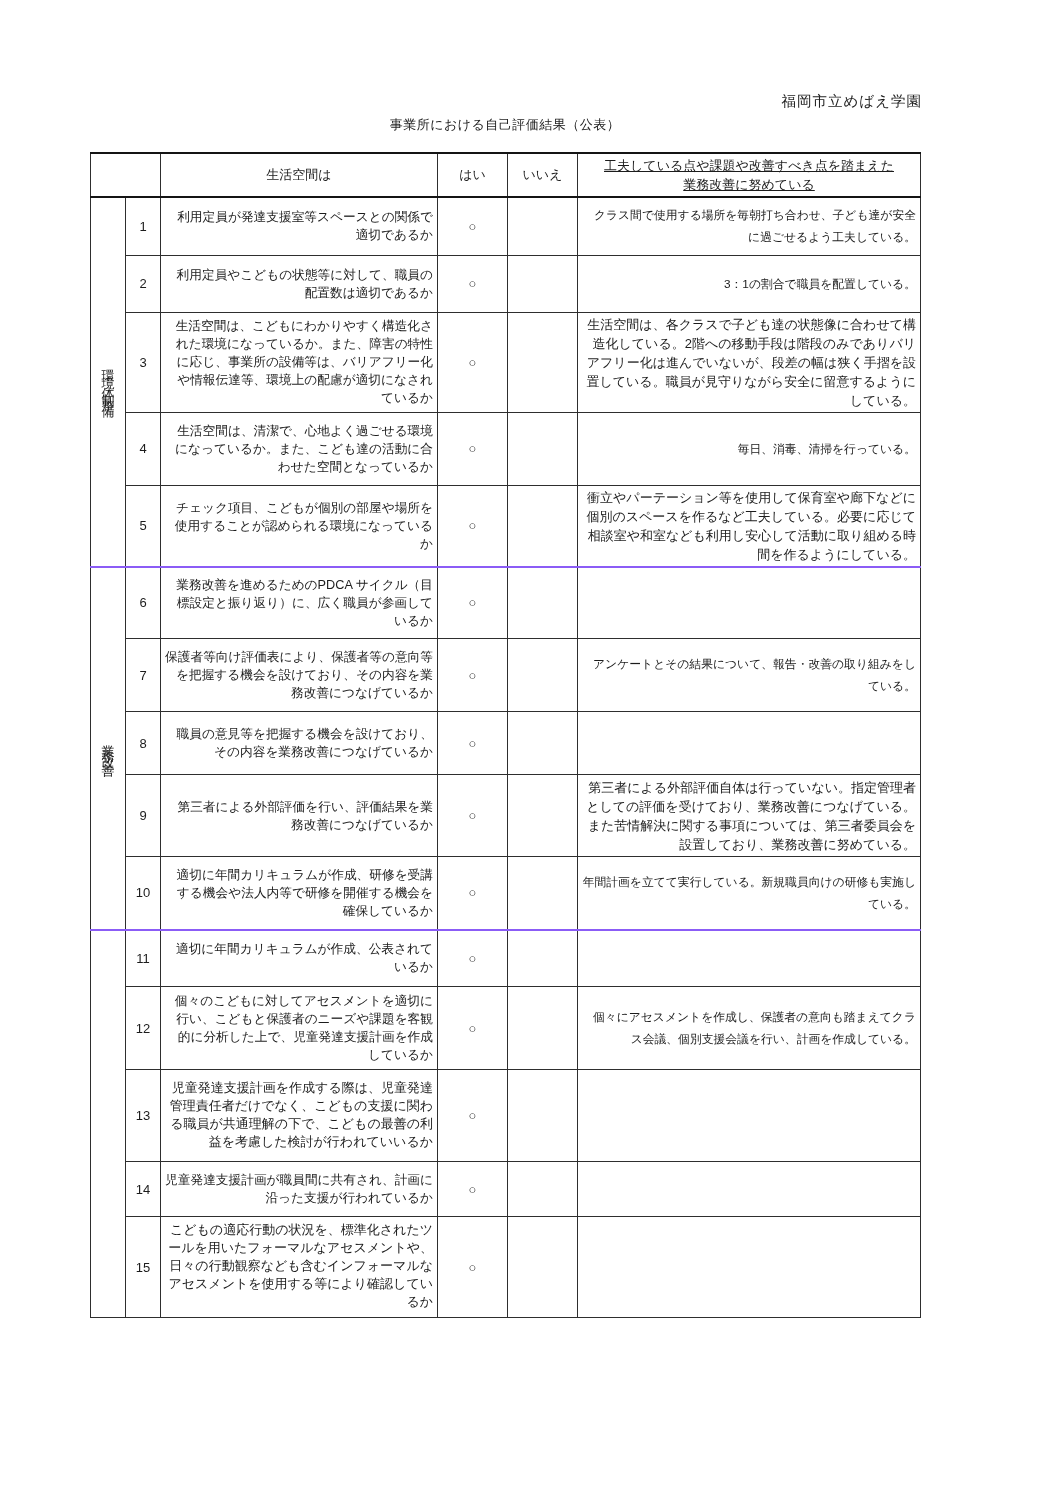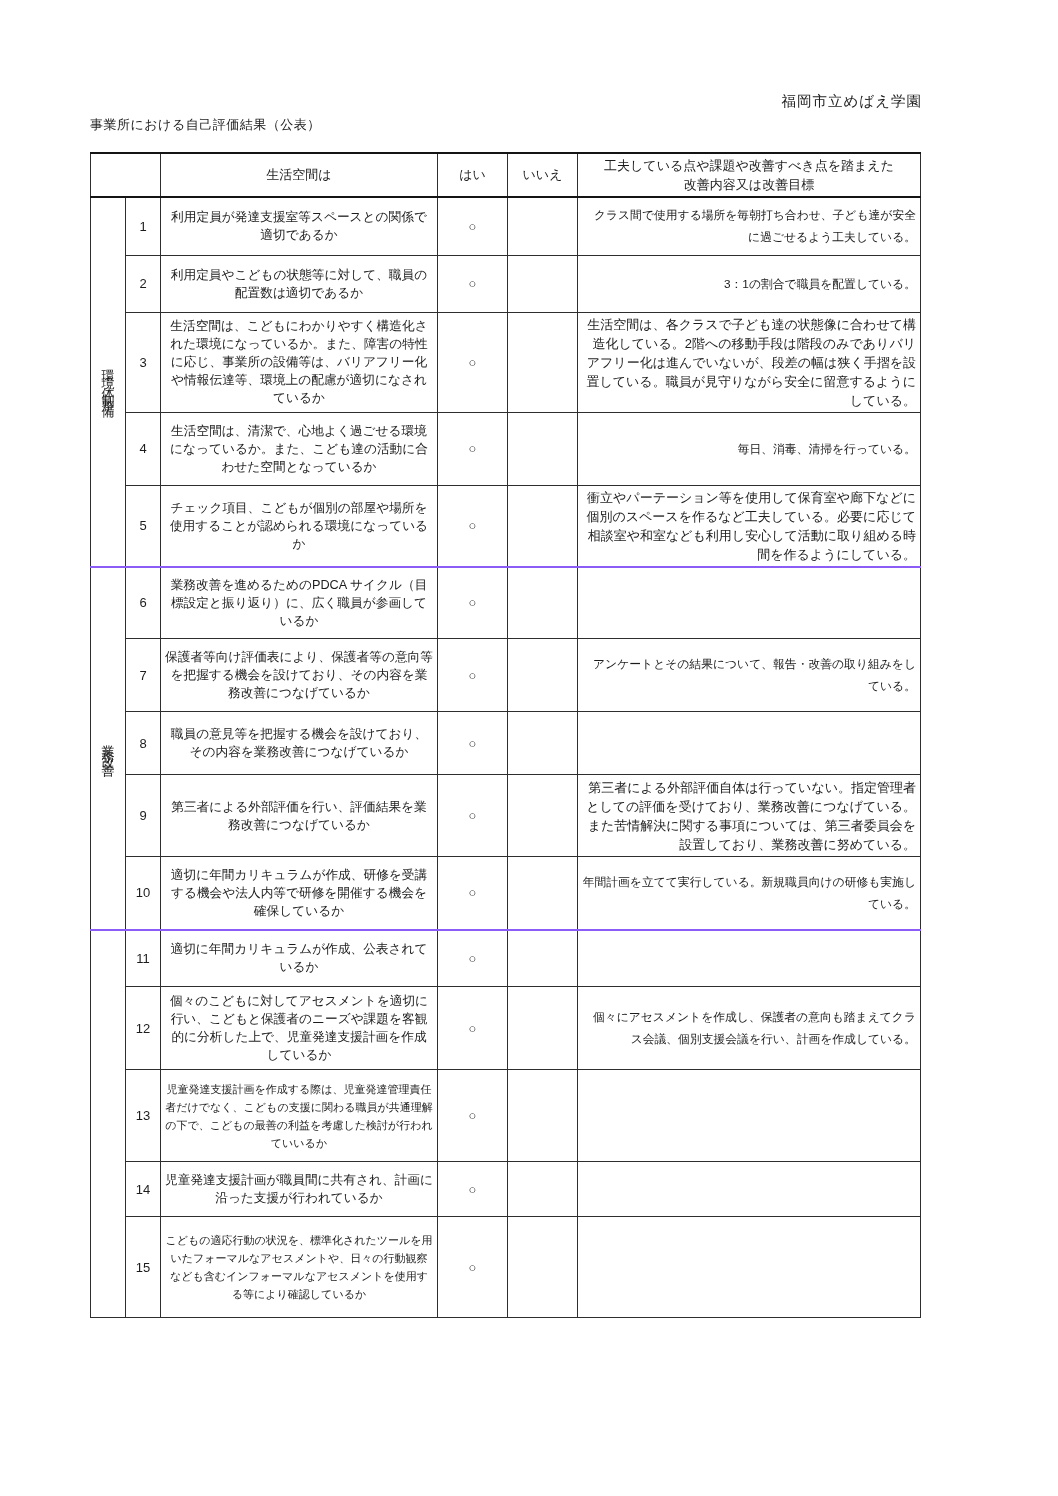--- a/index.html
+++ b/index.html
@@ -10,52 +10,52 @@
     font-family:"Liberation Sans","DejaVu Sans",sans-serif;
     color:#1c1c1c;
     overflow:hidden;
   }
   .org-name{
     position:absolute;top:92px;left:2px;right:136px;
     text-align:right;font-size:14.5px;letter-spacing:1px;
   }
   .doc-title{
     position:absolute;top:116px;left:90px;width:830px;
-    text-align:left;font-size:13px;letter-spacing:0.5px;
+    text-align:center;font-size:13px;letter-spacing:0.5px;
   }
   table.eval{
     position:absolute;top:152px;left:90px;
     border-collapse:collapse;table-layout:fixed;
     width:830px;
   }
   table.eval td{
     border:1px solid #2e2e2e;
     vertical-align:middle;
     overflow:hidden;
     padding:2px 4px;
   }
   
   td.bl{border-left:2px solid #141414;}
   td.br{border-right:2px solid #141414;}
   tr.hdr td{border-top:2px solid #141414;border-bottom:2px solid #141414;}
   tr.grp td{border-top:2px solid #8b5cf6;}
   td.cat-open{border-bottom:hidden;}
   
   tr.hdr td{text-align:center;font-size:13px;padding:2px;}
-  .hdr-improve div{line-height:19px;}
+  .hdr-improve div{line-height:19px;text-decoration:underline;}
   
   td.cat{text-align:center;padding:0;}
   .vlabel{
     writing-mode:vertical-rl;text-orientation:upright;
     display:inline-block;font-size:13px;letter-spacing:6px;line-height:1;
   }
   
   td.num{text-align:center;font-size:13px;padding:2px 1px;}
-  td.check{font-size:12.7px;line-height:18px;text-align:center;padding:2px 3px 2px 3px;}
-  td.check.sm{font-size:11px;}
+  td.check{font-size:12.7px;line-height:18px;text-align:right;padding:2px 3px 2px 3px;}
+  td.check.sm{font-size:13px;font-family:Liberation Mono, monospace;}
   td.mark{text-align:center;font-size:13px;}
   td.comment{font-size:11.8px;line-height:22px;text-align:right;padding:2px 5px 2px 6px;}
   td.comment.sm{font-size:13px;line-height:19px;}
 </style>
 </head>
 <body>
 
 <div class="page">
 
   <div class="org-name">福岡市立めばえ学園</div>
@@ -72,21 +72,21 @@
     </colgroup>
 
     <tbody>
         <tr class="hdr" style="height:40px">
       <td class="bl" colspan="2"></td>
       <td>生活空間は</td>
       <td>はい</td>
       <td>いいえ</td>
       <td class="br hdr-improve">
         <div>工夫している点や課題や改善すべき点を踏まえた</div>
-        <div>改善内容又は改善目標</div>
+        <div>業務改善に努めている</div>
       </td>
     </tr>
 
     <tr style="height:58px">
       <td class="cat bl" rowspan="5"><span class="vlabel">環境・体制整備</span></td>
       <td class="num">1</td>
       <td class="check">利用定員が発達支援室等スペースとの関係で適切であるか</td>
       <td class="mark">○</td>
       <td class="mark"></td>
       <td class="comment br">クラス間で使用する場所を毎朝打ち合わせ、子ども達が安全に過ごせるよう工夫している。</td>

